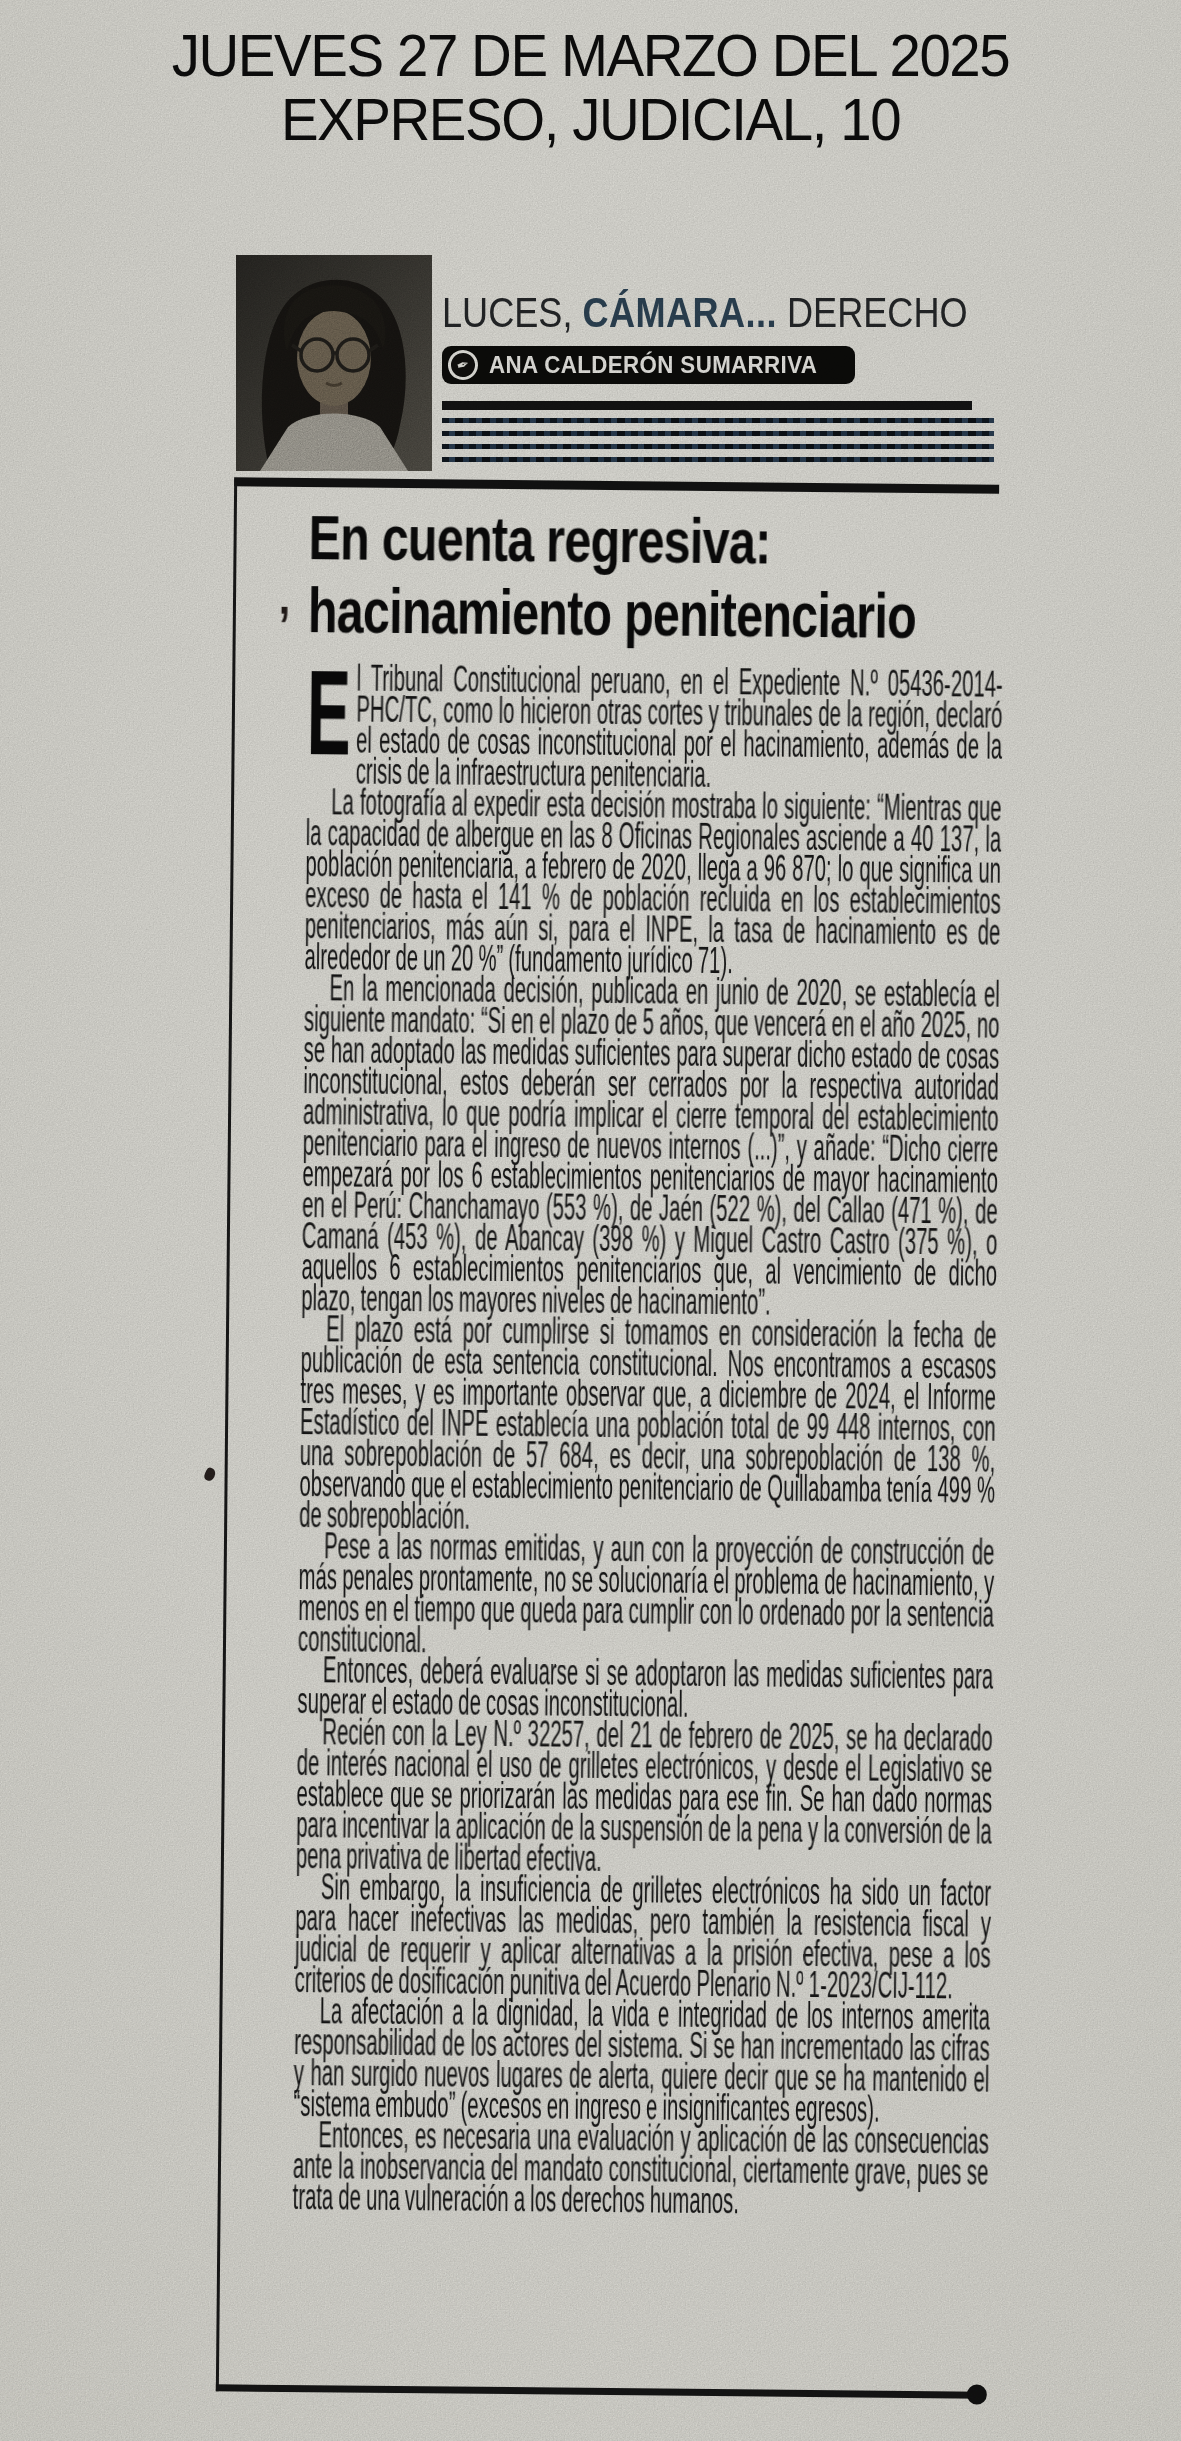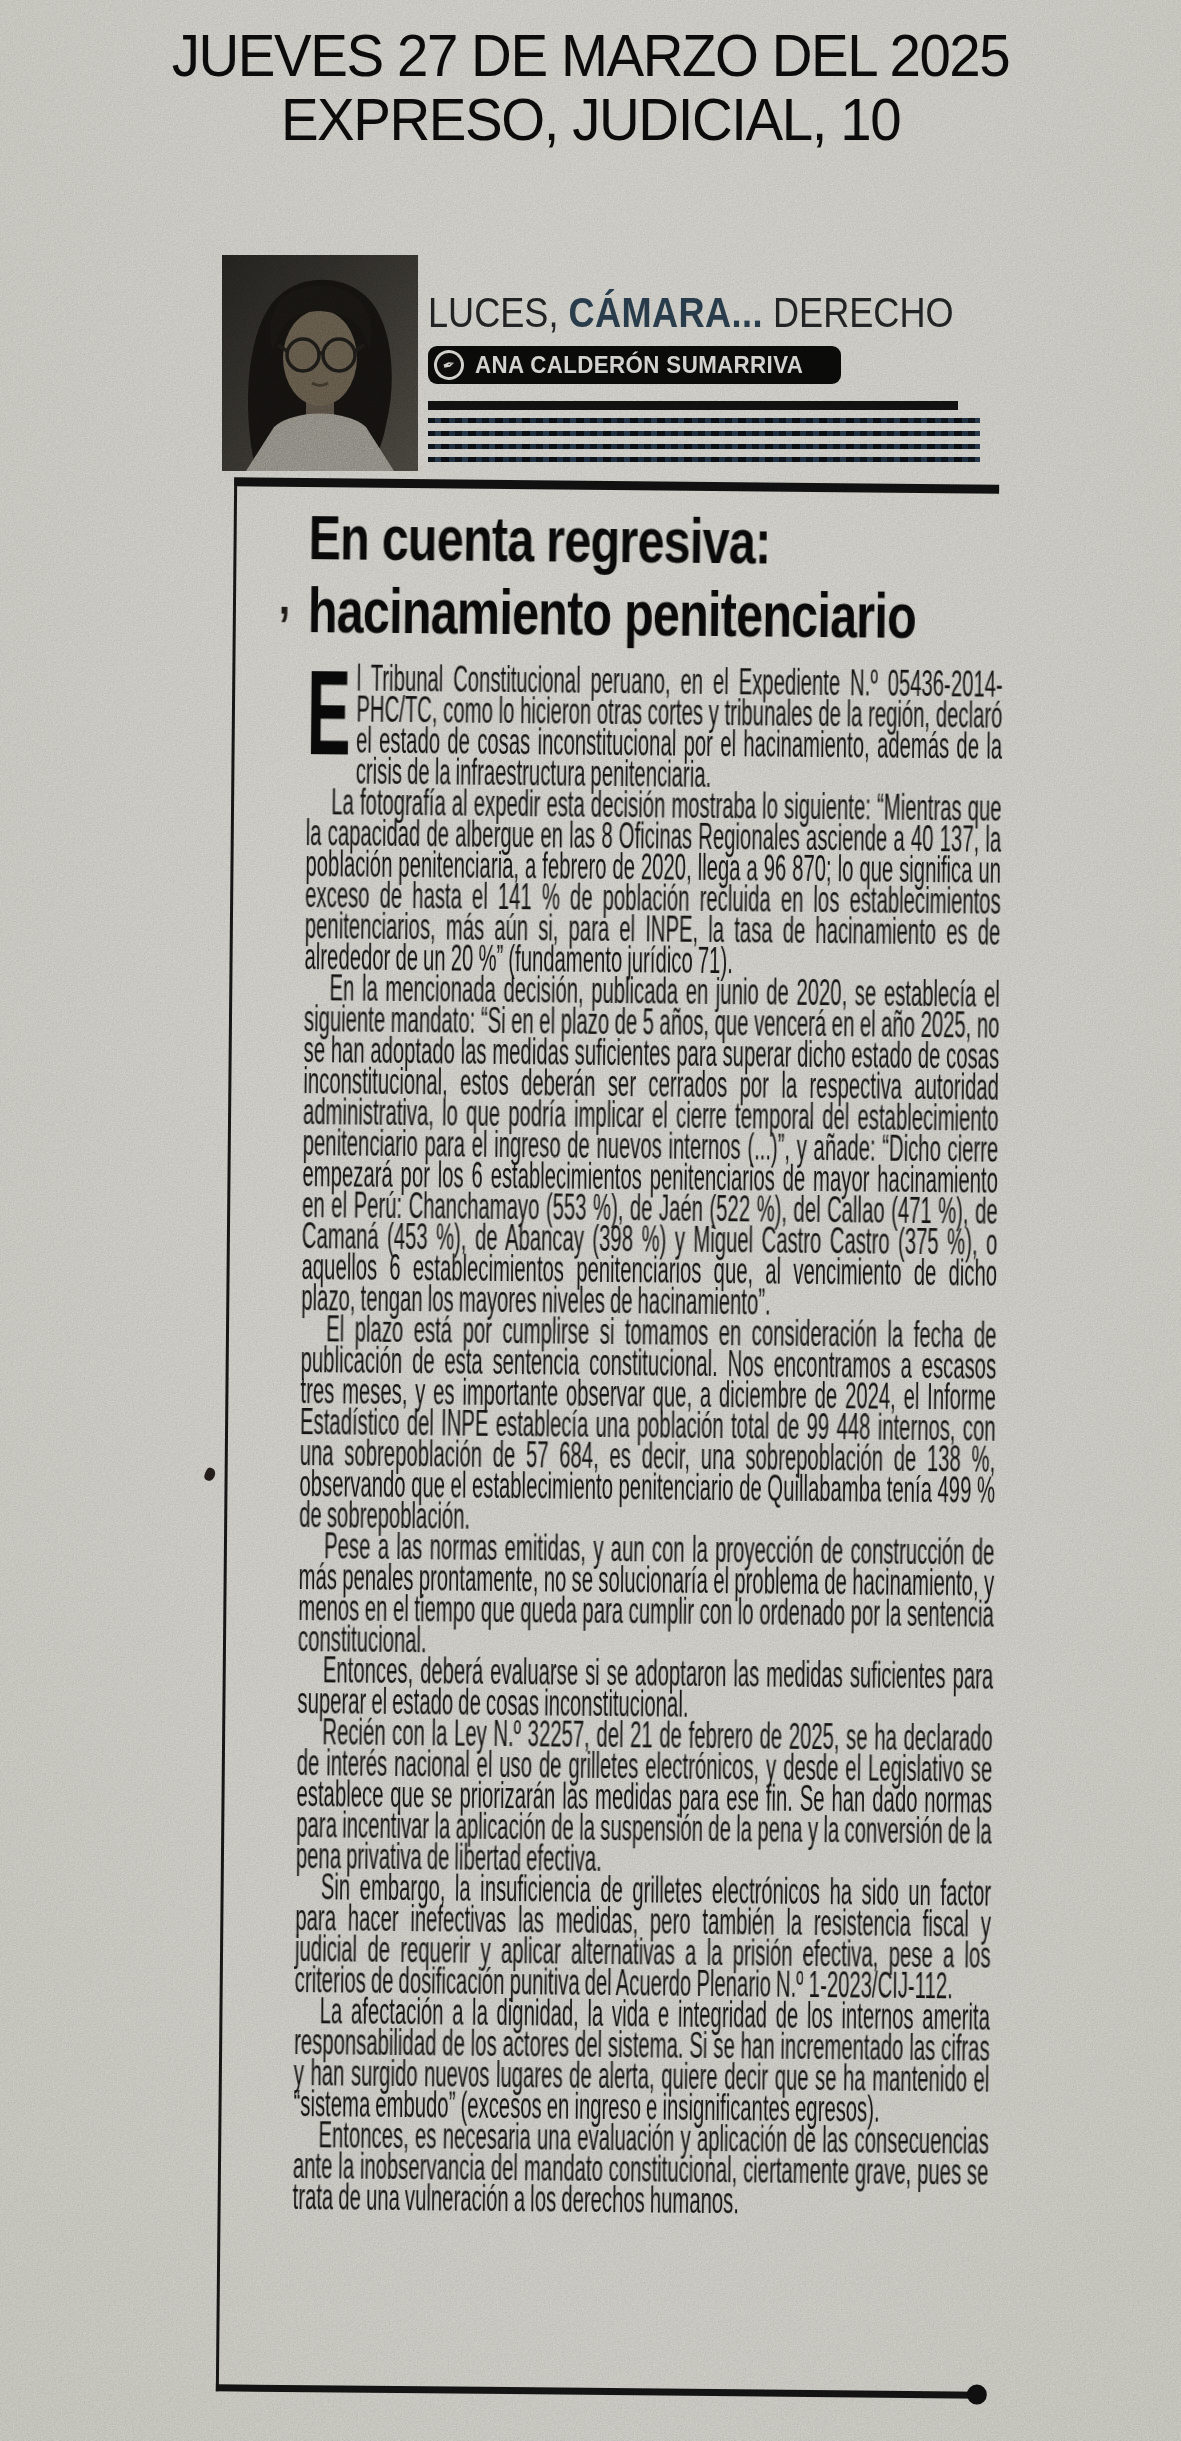--- a/index.html
+++ b/index.html
@@ -8,21 +8,21 @@
     background:radial-gradient(ellipse at 50% 35%, #edece5 0%, #e8e7e0 55%, #e1e0d8 100%);
     font-family:"Liberation Sans", sans-serif;color:#131313;overflow:hidden;
   }
   
   .page-header{
     position:absolute;top:24px;left:0;right:0;text-align:center;
     font-size:60px;line-height:64px;letter-spacing:-1.5px;color:#0d0d0d;
     transform:scaleX(0.94);
   }
   
-  .column-header{position:absolute;left:222px;top:253px;width:770px;height:230px;padding-left:8px;}
+  .column-header{position:absolute;left:236px;top:253px;width:770px;height:230px;padding-left:8px;}
   .photo-frame{position:absolute;left:0;top:2px;width:196px;height:216px;overflow:hidden;background:#4c4a44;}
   .col-right{position:absolute;left:206px;top:0;width:564px;}
   .col-title{
     margin-top:36px;font-size:43px;line-height:46px;white-space:nowrap;
     transform:scaleX(0.84);transform-origin:0 50%;color:#26282a;letter-spacing:0;
   }
   .col-title .accent{font-weight:bold;color:#2e4557;letter-spacing:0.5px;}
   .author-pill{
     margin-top:11px;display:inline-flex;align-items:center;gap:11px;
     background:#0c0c0a;border-radius:9px;padding:4px 28px 4px 6px;

